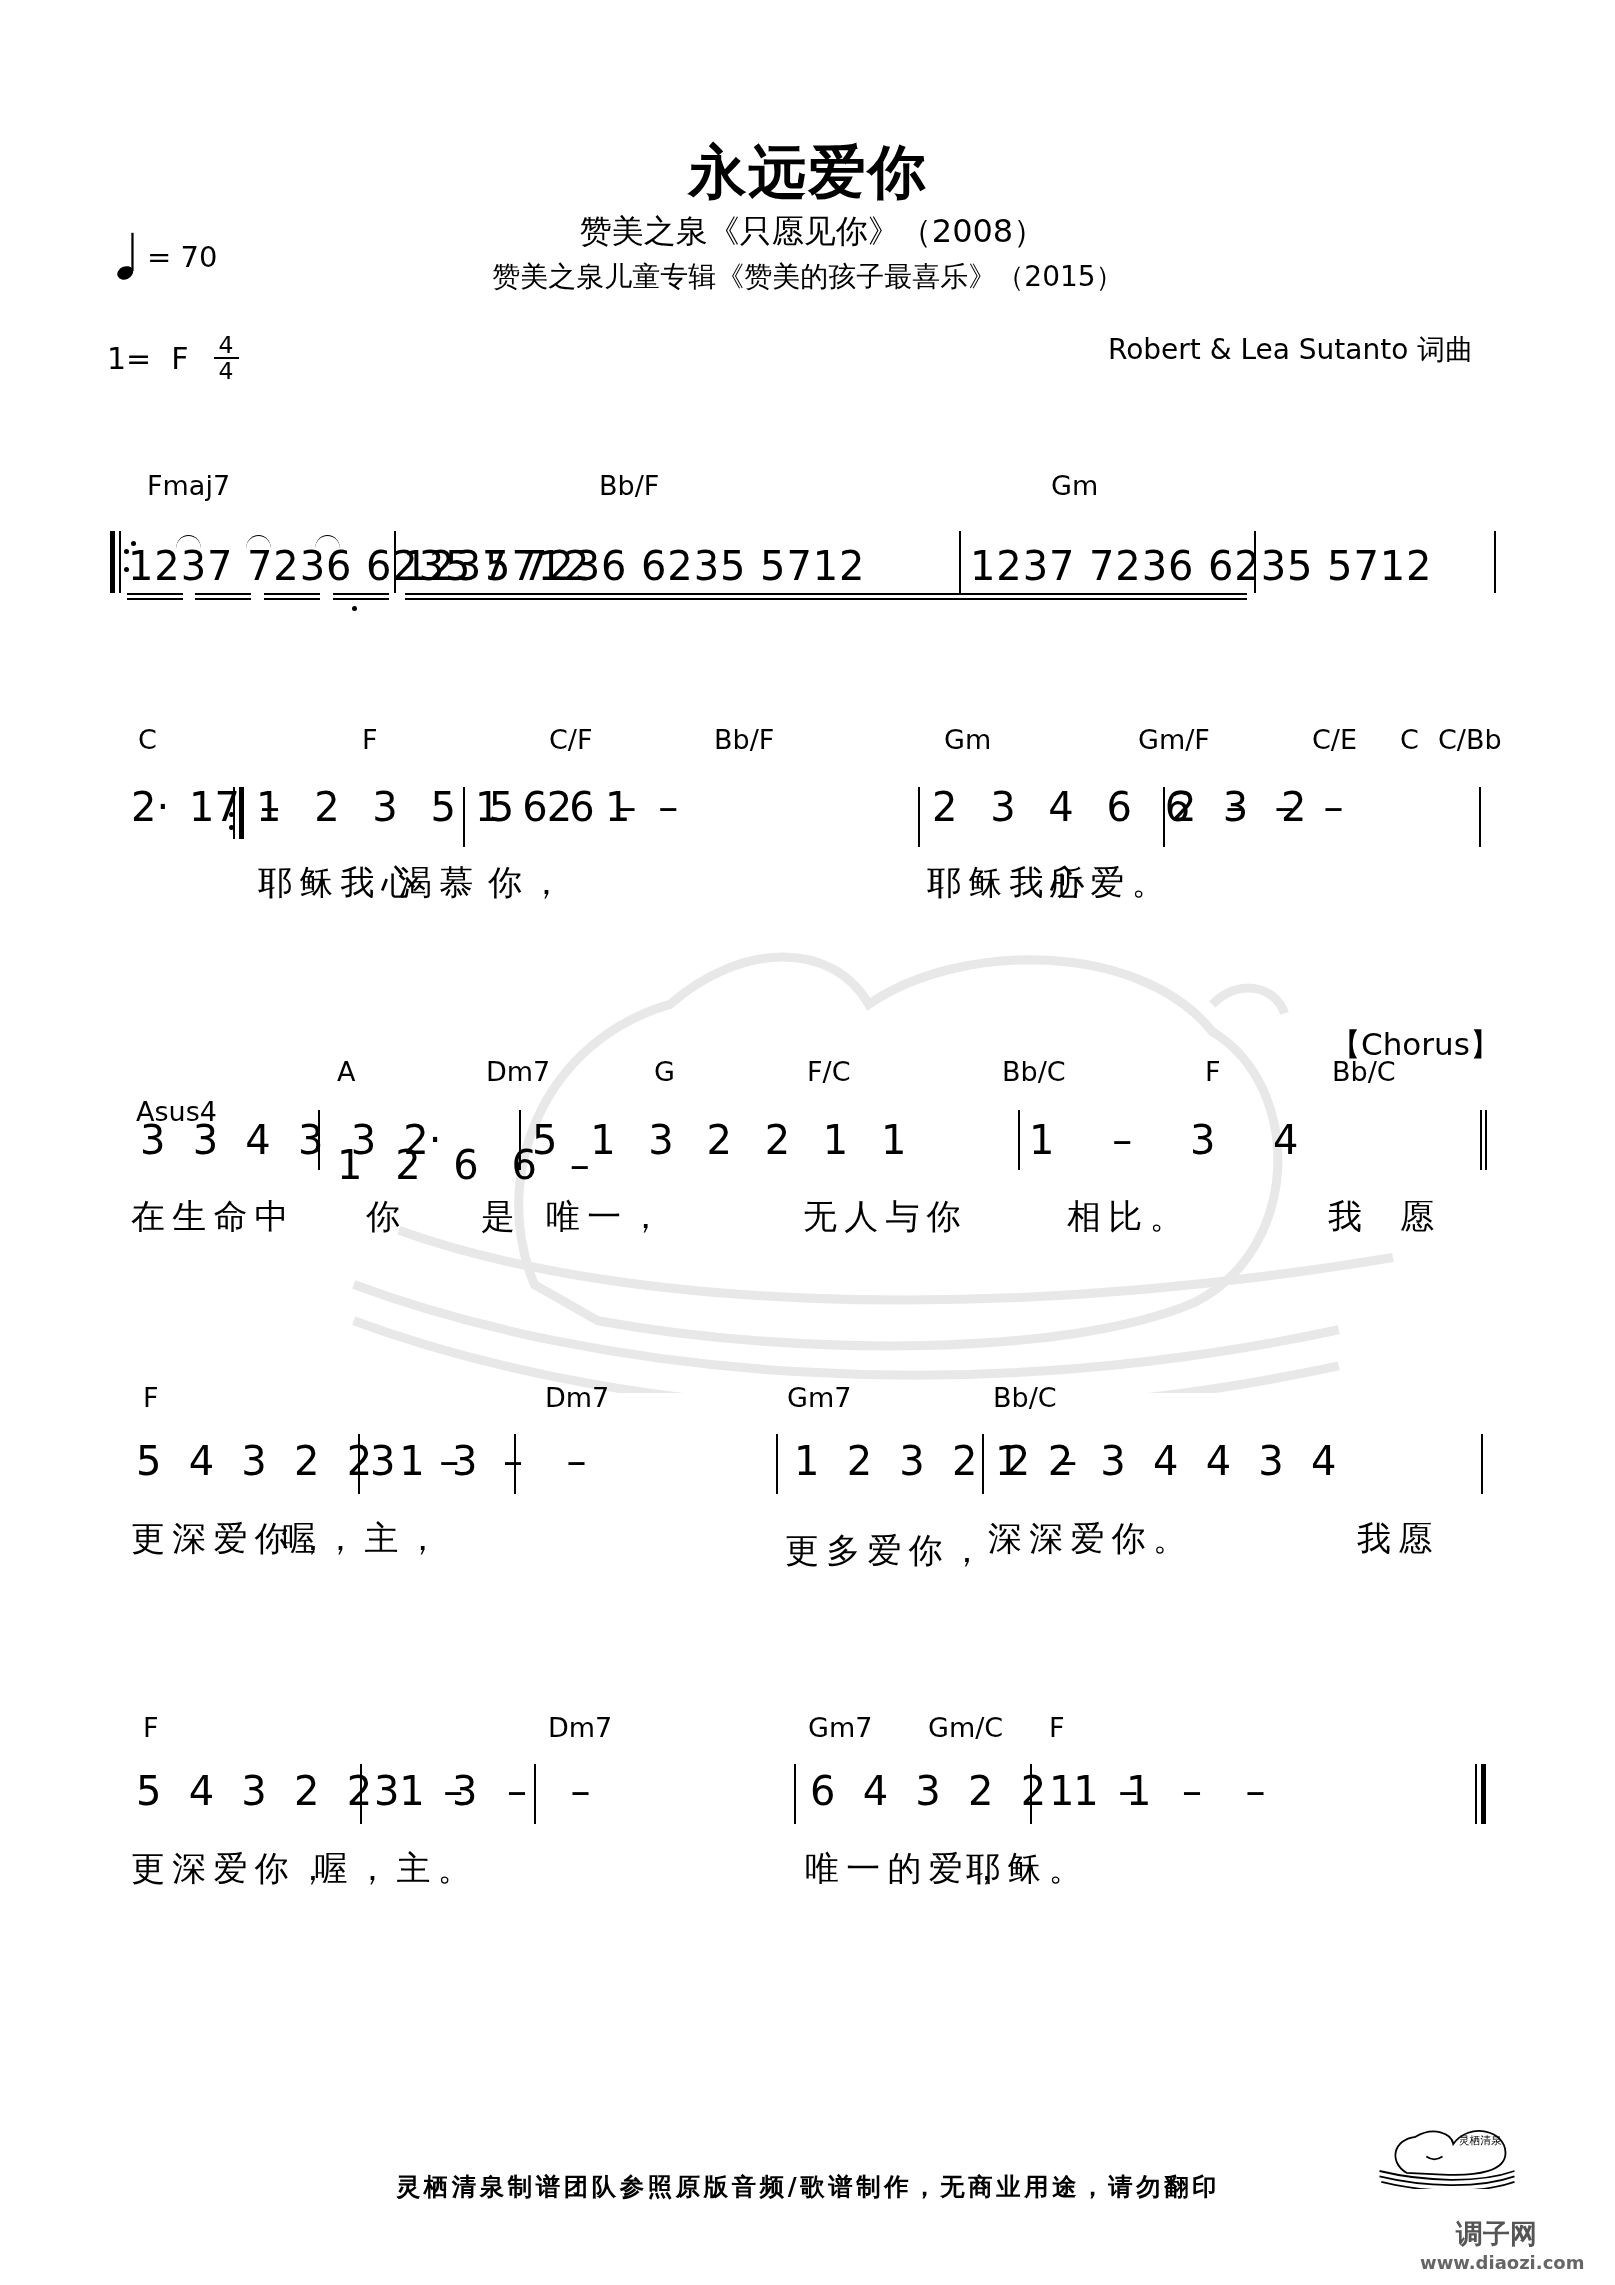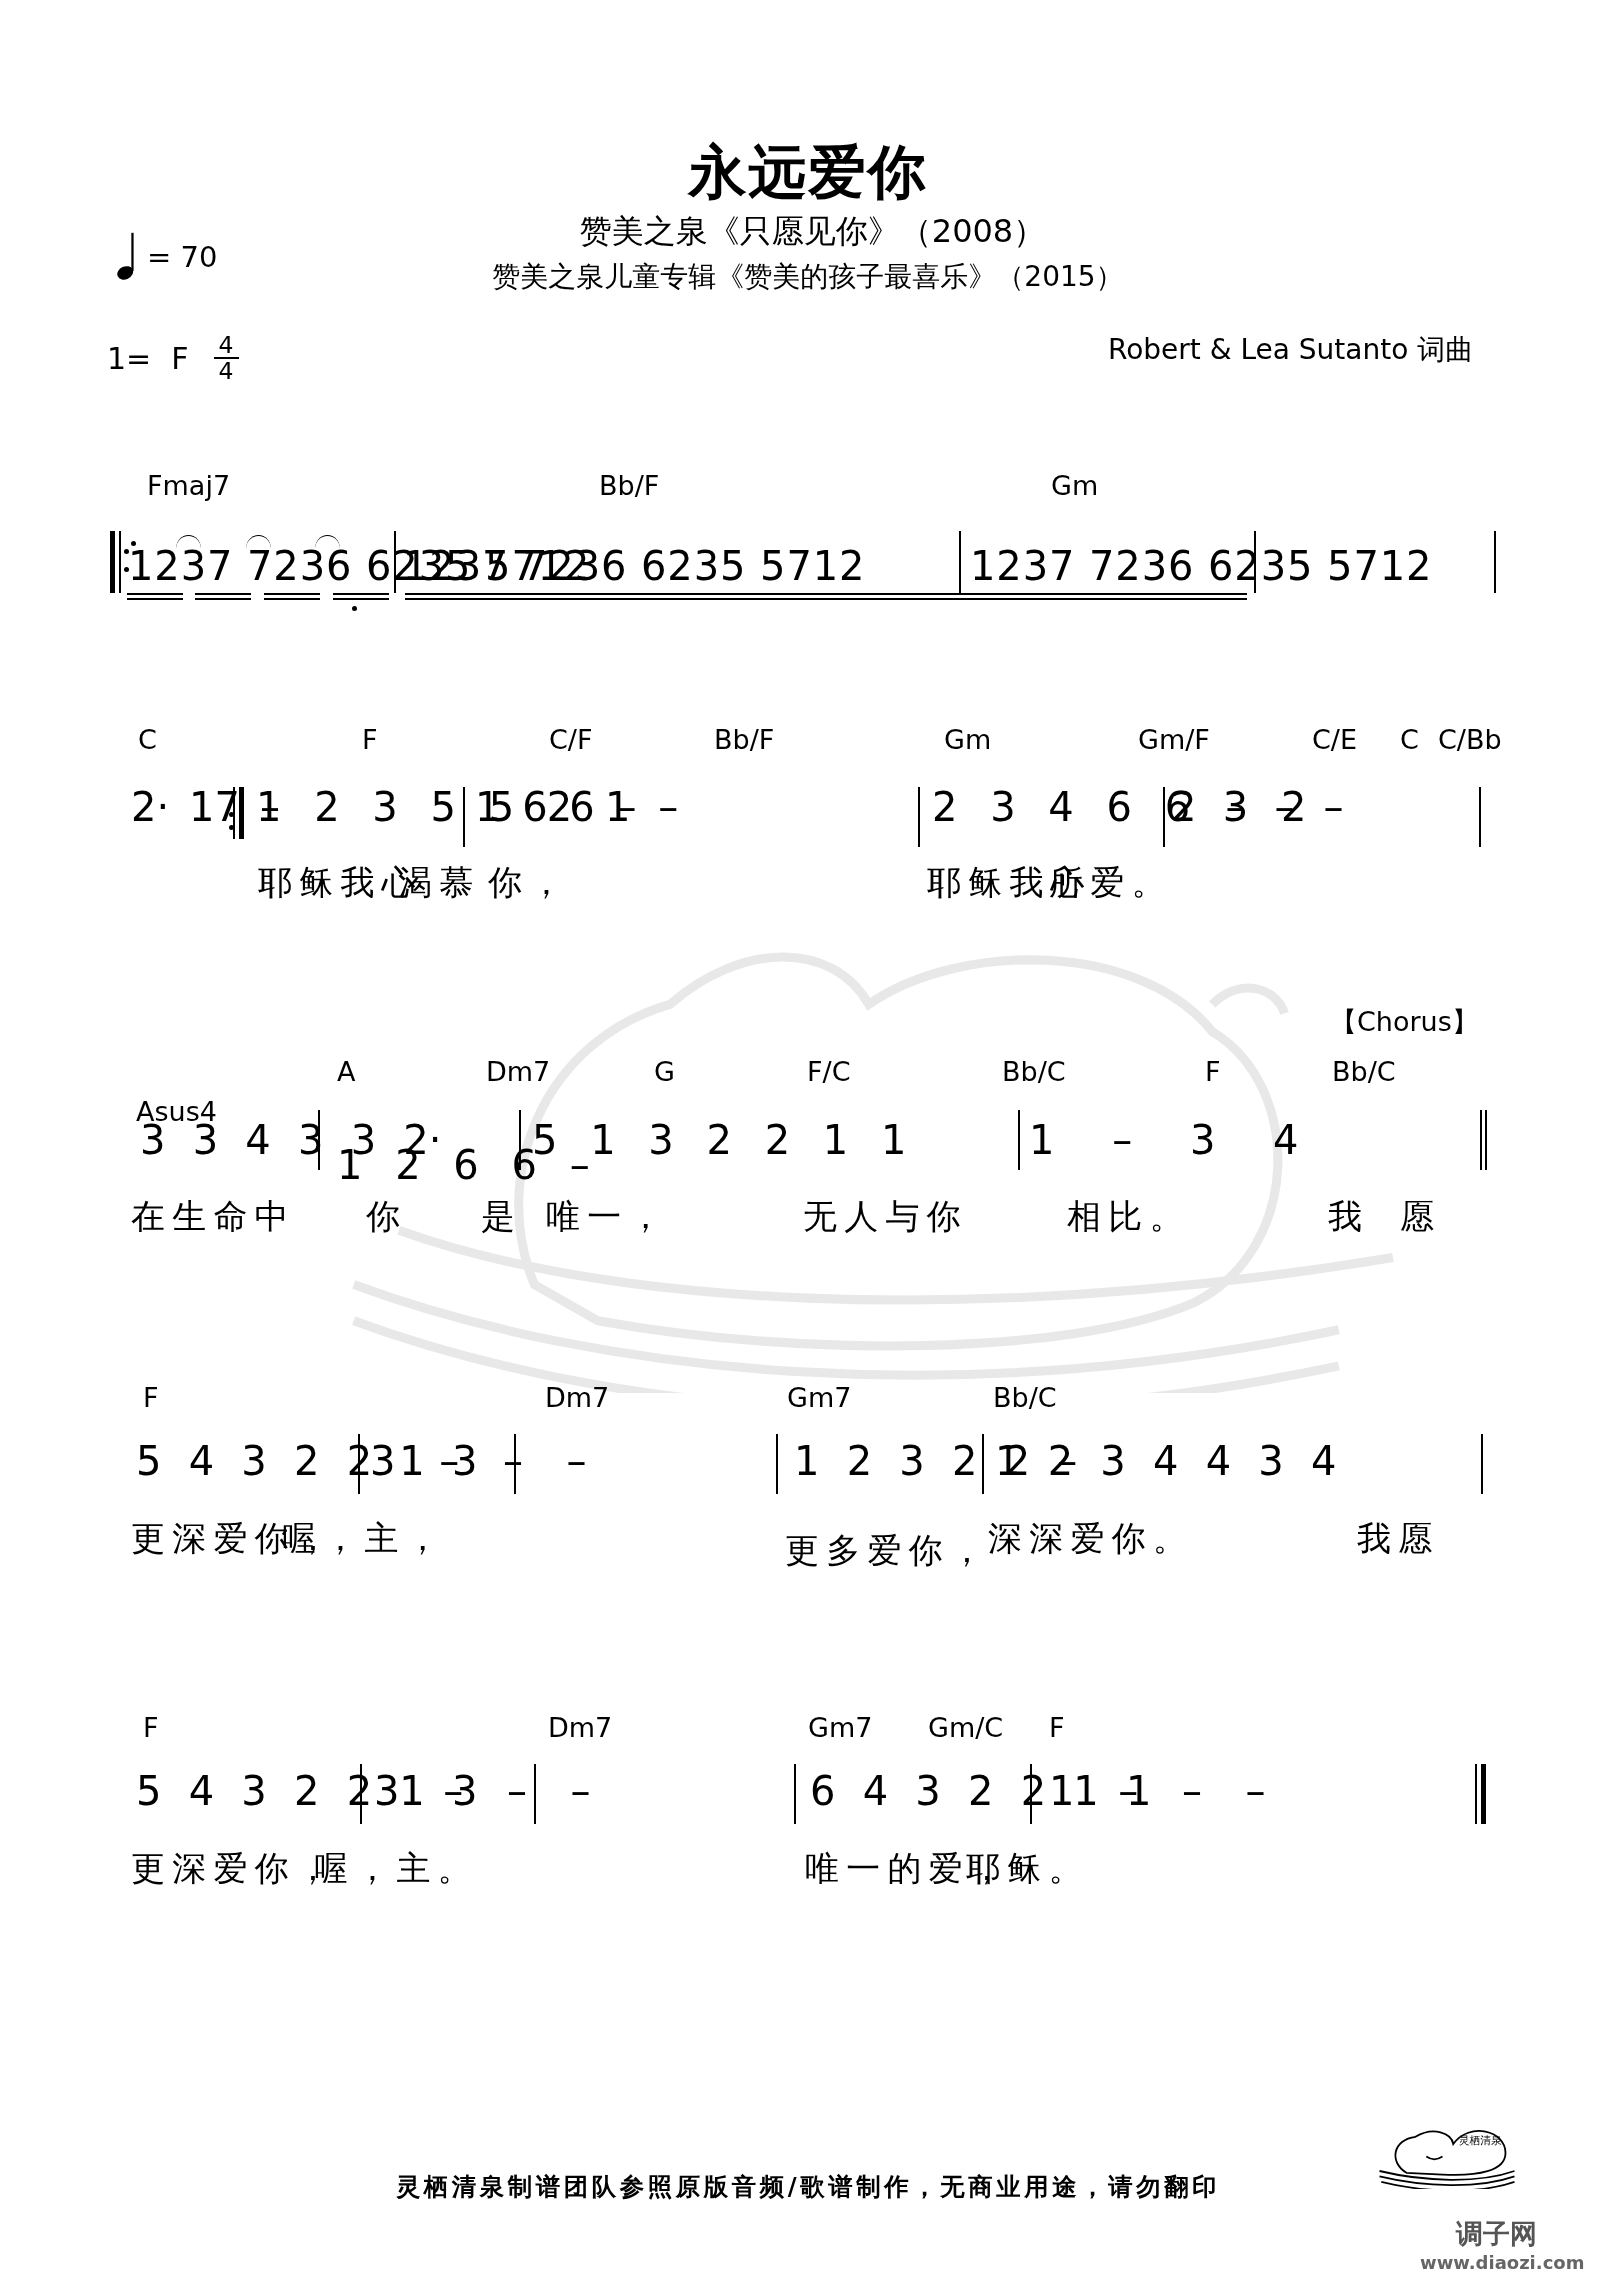--- a/index.html
+++ b/index.html
@@ -22,21 +22,21 @@
 
   .row { position: absolute; left: 0; width: 1616px; }
   .chord { position: absolute; font-size: 27px; white-space: nowrap; }
   .note { position: absolute; font-size: 40px; line-height: 40px; white-space: nowrap; }
   .lyric { position: absolute; font-size: 34px; white-space: nowrap; letter-spacing: 7.2px; }
   .barline { position: absolute; width: 1.8px; background: #000; }
   .thick { width: 5.4px; }
   .ul { position: absolute; height: 1.8px; background: #000; }
   .dot { position: absolute; width: 6.3px; height: 6.3px; border-radius: 50%; background: #000; }
   .tie { position: absolute; border-top: 1.8px solid #000; border-radius: 50% 50% 0 0 / 100% 100% 0 0; height: 12.7px; }
-  .section { position: absolute; font-size: 27px; white-space: nowrap; }
+  .section { position: absolute; font-size: 31px; white-space: nowrap; margin-top: 20px; }
 
   .footer { left: 0; width: 1616px; top: 2171px; text-align: center; font-family: "DejaVu Serif", serif; font-size: 24.4px; font-weight: bold; letter-spacing: 3.6px; }
   .logo { position: absolute; left: 1370px; top: 2117px; width: 154px; height: 72px; }
   .site { position: absolute; left: 1456px; top: 2216px; font-size: 27px; color: #555; font-weight: bold; }
   .siteurl { position: absolute; left: 1420px; top: 2252px; font-size: 18px; color: #666; font-weight: bold; }
 </style>
 </head>
 <body>
 
 <svg class="watermark" viewBox="0 0 1300 540" fill="none" stroke="#e8e8e8" stroke-width="10">

